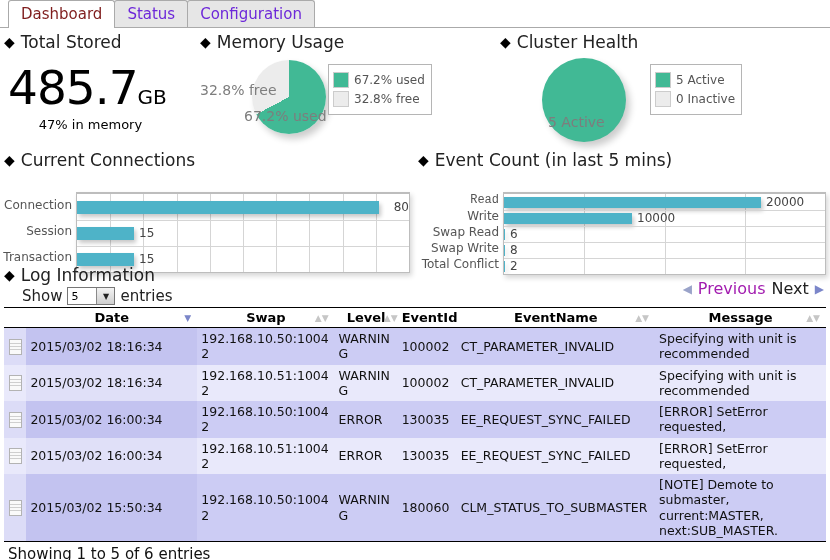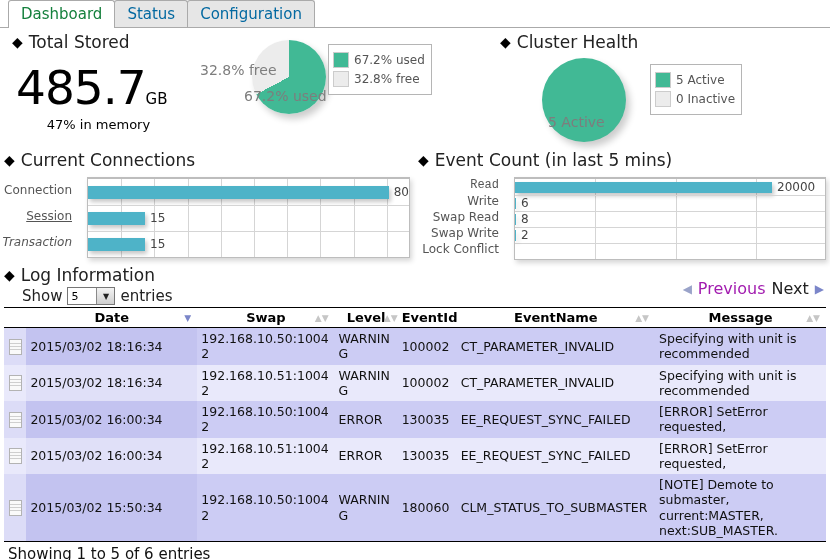--- a/index.html
+++ b/index.html
@@ -35,25 +35,25 @@
     box-sizing: border-box;
     border: 1px solid #aaaaaa;
     border-bottom: none;
     border-radius: 3px 3px 0 0;
     vertical-align: top;
     margin-right: -1px;
     position: relative;
   }
   .tab.inactive {
     background: #e6e6e6;
-    color: #0369a1;
+    color: #6d28d9;
   }
   .tab.active {
     background: #ffffff;
-    color: #15803d;
+    color: #7f1d1d;
     z-index: 5;
     height: 28px;
   }
 
   
   .sec-title {
     font-size: 17px;
     color: #222222;
     white-space: nowrap;
   }
@@ -65,34 +65,34 @@
     top: -1px;
   }
 
   
   .row1 {
     position: relative;
     height: 122px;
   }
   .panel { position: absolute; }
 
-  #panel-total { left: 4px; top: 4px; width: 195px; margin-left: 8px; }
+  #panel-total { left: 4px; top: 4px; width: 195px; }
   #panel-mem   { left: 200px; top: 4px; width: 310px; }
   #panel-clust { left: 500px; top: 4px; width: 314px; }
 
   .total-val {
     font-size: 47px;
     line-height: 1;
     letter-spacing: -1px;
     margin-top: 12px;
     text-align: left;
     padding-left: 4px;
   }
   .total-val .unit {
-    font-size: 15px;
+    font-size: 20px;
     letter-spacing: 0;
   }
   .total-sub {
     font-size: 13px;
     text-align: center;
     margin-top: 6px;
     padding-right: 22px;
   }
 
   .donut-wrap { position: relative; height: 86px; margin-top: 4px; }
@@ -145,22 +145,21 @@
     flex: 0 0 auto;
   }
 
   
   .row2 { position: relative; height: 115px; }
   #panel-conn { position: absolute; left: 4px;  top: 0; width: 406px; }
   #panel-evt  { position: absolute; left: 418px; top: 0; width: 408px; }
 
   .bchart {
     display: flex;
-    margin-top: 7px;
-    gap: 11px;
+    margin-top: 22px;
   }
   .bchart .labels {
     flex: 0 0 auto;
     text-align: right;
     padding-right: 4px;
     box-sizing: border-box;
   }
   .bchart .labels div {
     color: #555555;
     font-size: 12px;
@@ -342,20 +341,23 @@
     <div class="sec-title">
       <span class="diamond">◆</span><span>Total Stored</span>
     </div>
     <div class="total-val">
       <span>485.7</span><span class="unit">GB</span>
     </div>
     <div class="total-sub">47% in memory</div>
   </div>
 
   <div class="panel" id="panel-mem">
+    <div class="sec-title">
+      <span class="diamond">◆</span><span>Memory Usage</span>
+    </div>
     <div class="donut-wrap">
       <div class="pie" id="mem-pie"></div>
       <div class="pie-label" id="mem-free-lbl">32.8% free</div>
       <div class="pie-label" id="mem-used-lbl">67.2% used</div>
       <div class="legend" id="mem-legend">
         <div class="legend-row">
           <span class="legend-swatch" style="background:#41b995"></span>
           <span>67.2% used</span>
         </div>
         <div class="legend-row">
@@ -389,22 +391,22 @@
 
 <div class="row2">
 
   <div id="panel-conn">
     <div class="sec-title">
       <span class="diamond">◆</span><span>Current Connections</span>
     </div>
     <div class="bchart">
       <div class="labels" id="conn-labels" style="width:72px">
           <div style="height: 26px;">Connection</div>
-          <div style="height: 26px; text-decoration: underline;">Session</div>
-          <div style="height: 26px; font-style: italic;">Transaction</div>
+          <div style="height: 26px;">Session</div>
+          <div style="height: 26px;">Transaction</div>
         </div>
       <div class="plot" id="conn-plot" style="height:78px">
           <div class="vgrid" style="left: 33px;"></div>
           <div class="vgrid" style="left: 66px;"></div>
           <div class="vgrid" style="left: 100px;"></div>
           <div class="vgrid" style="left: 133px;"></div>
           <div class="vgrid" style="left: 166px;"></div>
           <div class="vgrid" style="left: 199px;"></div>
           <div class="vgrid" style="left: 232px;"></div>
           <div class="vgrid" style="left: 266px;"></div>
@@ -430,31 +432,35 @@
   <div id="panel-evt">
     <div class="sec-title">
       <span class="diamond">◆</span><span>Event Count (in last 5 mins)</span>
     </div>
     <div class="bchart">
       <div class="labels" id="evt-labels" style="width:85px">
           <div style="height: 16px; font-family: Liberation Mono, monospace;">Read</div>
           <div style="height: 16px;">Write</div>
           <div style="height: 16px;">Swap Read</div>
           <div style="height: 16px;">Swap Write</div>
-          <div style="height: 16px;">Lock Conflict</div>
+          <div style="height: 16px;">Total Conflict</div>
         </div>
       <div class="plot" id="evt-plot" style="height:80px">
           <div class="vgrid" style="left: 80px;"></div>
           <div class="vgrid" style="left: 161px;"></div>
           <div class="vgrid" style="left: 241px;"></div>
           <div class="brow" style="height: 16px;">
             <div class="bar" style="width: 257px; height: 11px; background: rgb(78, 179, 200);"></div>
             <span class="bval">20000</span>
           </div>
           <div class="hgrid" style="top: 16px;"></div>
+          <div class="brow" style="height: 16px;">
+            <div class="bar" style="width: 128px; height: 11px; background: rgb(78, 179, 200);"></div>
+            <span class="bval">10000</span>
+          </div>
           <div class="hgrid" style="top: 32px;"></div>
           <div class="brow" style="height: 16px;">
             <div class="bar" style="width: 1px; height: 11px; background: rgb(78, 179, 200);"></div>
             <span class="bval">6</span>
           </div>
           <div class="hgrid" style="top: 48px;"></div>
           <div class="brow" style="height: 16px;">
             <div class="bar" style="width: 1px; height: 11px; background: rgb(78, 179, 200);"></div>
             <span class="bval">8</span>
           </div>

